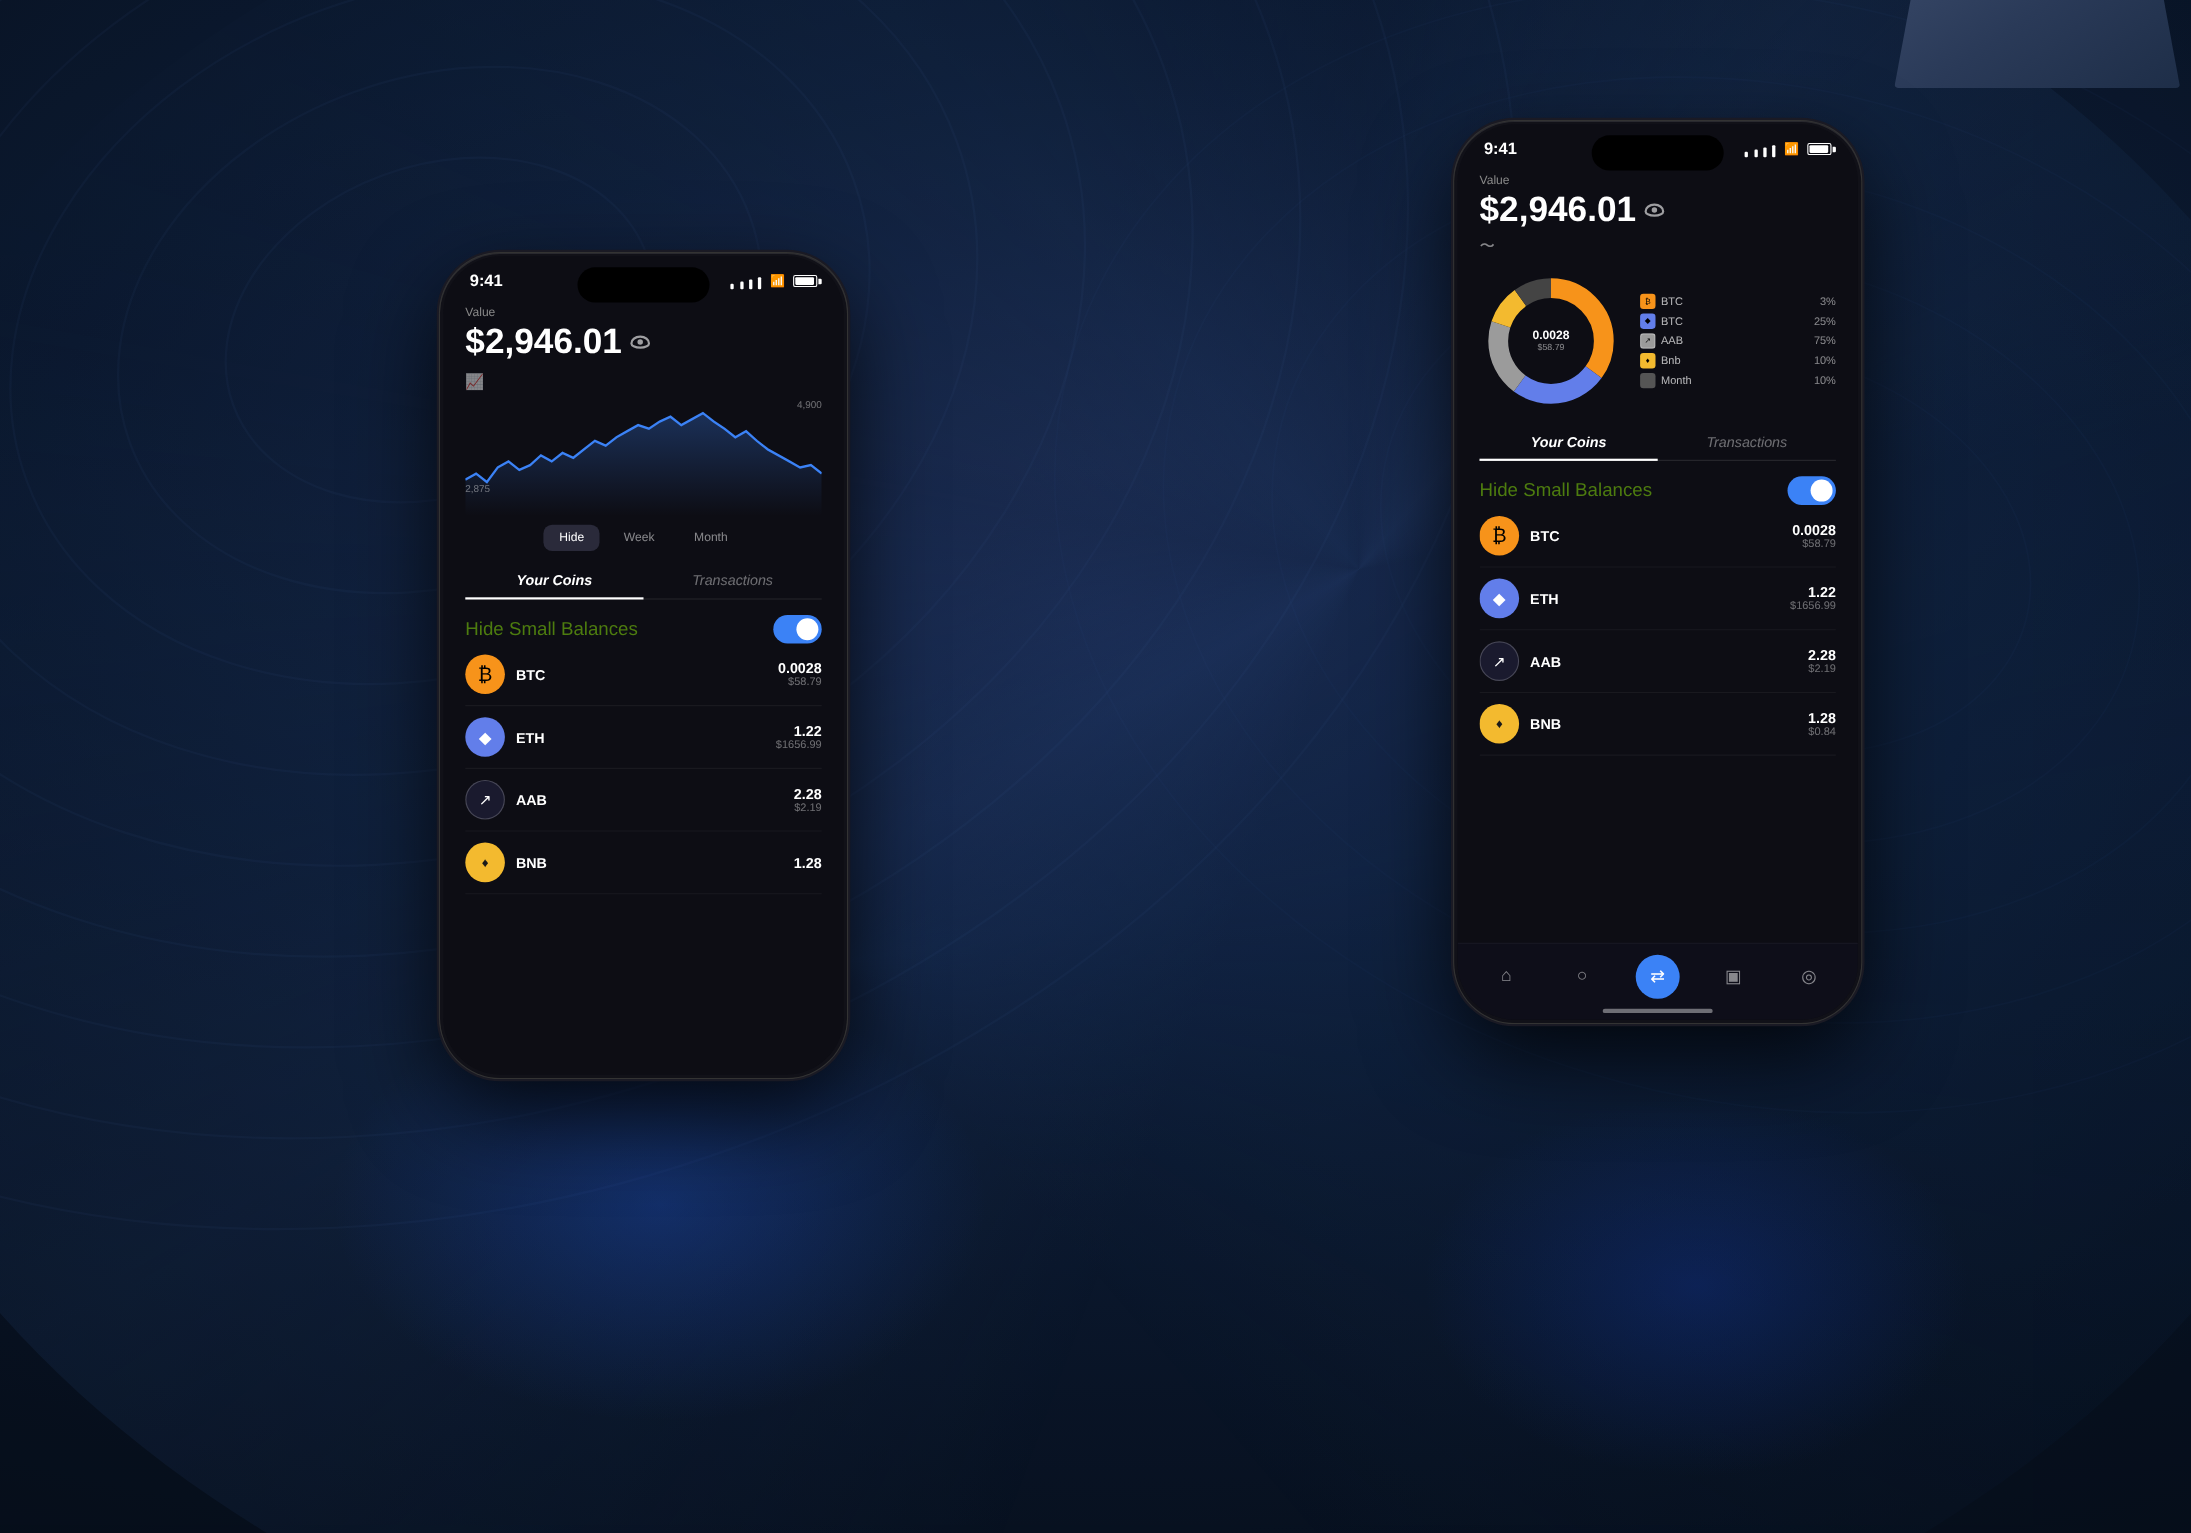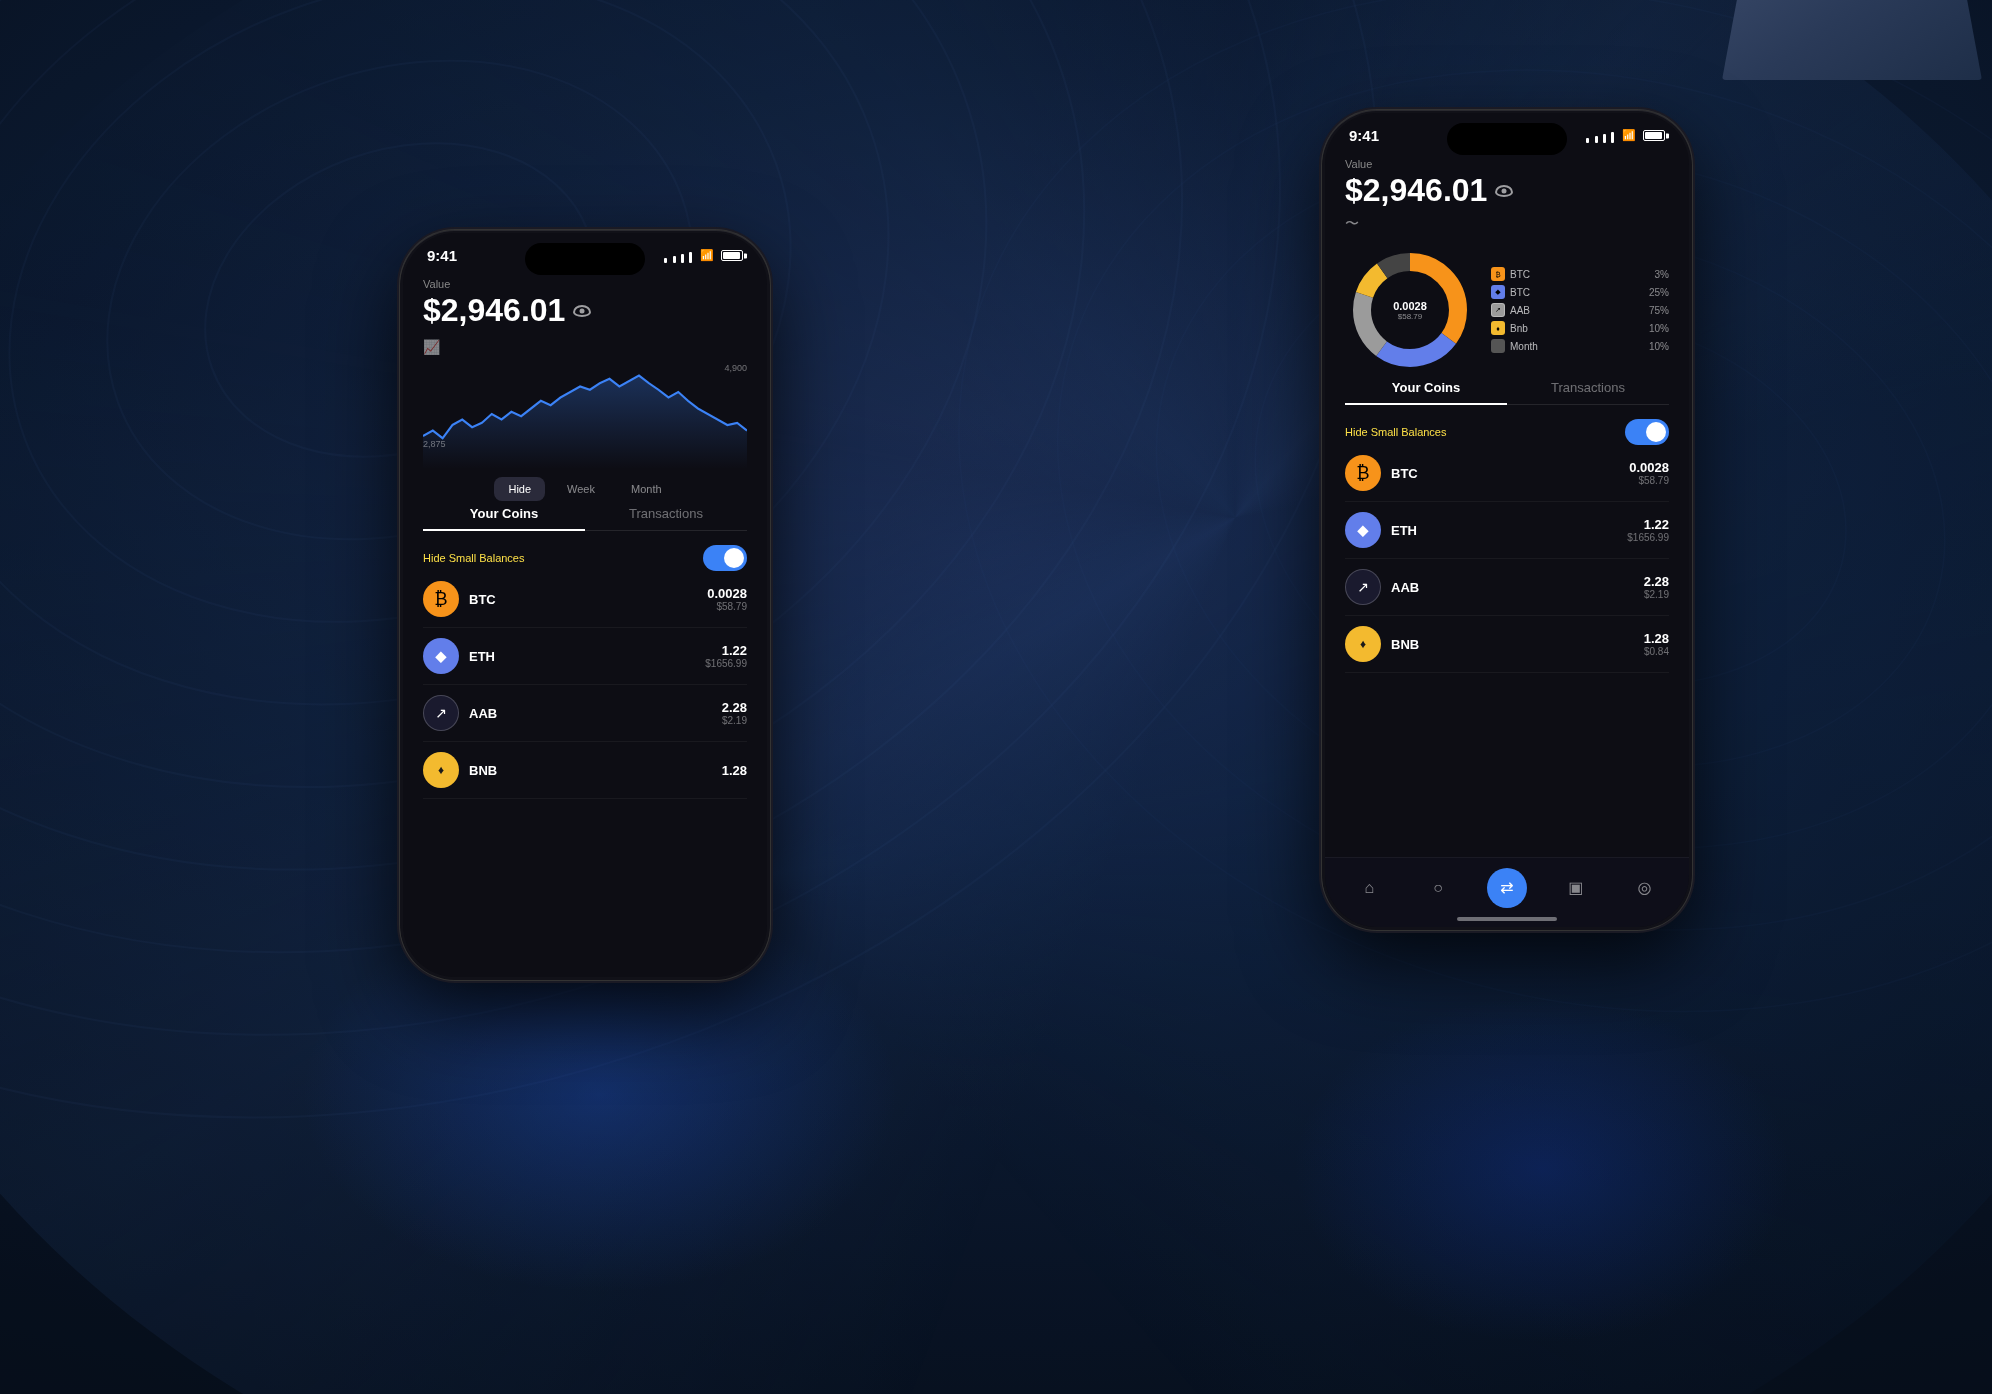--- a/index.html
+++ b/index.html
@@ -244,22 +244,23 @@
 
     .time-btn.inactive {
       background: transparent;
       color: rgba(255,255,255,0.5);
       text-align: right;
     }
 
     
     .tabs {
       display: flex;
-      margin-top: 5px;
+      margin-top: 19px;
       border-bottom: 1px solid rgba(255,255,255,0.1);
+      font-style: italic;
     }
 
     .tab {
       flex: 1;
       text-align: center;
       padding-bottom: 8px;
       font-size: 13px;
       cursor: pointer;
     }
 
@@ -276,22 +277,22 @@
 
     
     .hide-balances-row {
       display: flex;
       justify-content: space-between;
       align-items: center;
       margin-top: 14px;
     }
 
     .hide-balances-label {
-      color: #fde047;
-      font-size: 11px;
+      color: #4d7c0f;
+      font-size: 17px;
     }
 
     .toggle {
       width: 44px;
       height: 26px;
       background: #3b82f6;
       border-radius: 13px;
       position: relative;
     }
 

